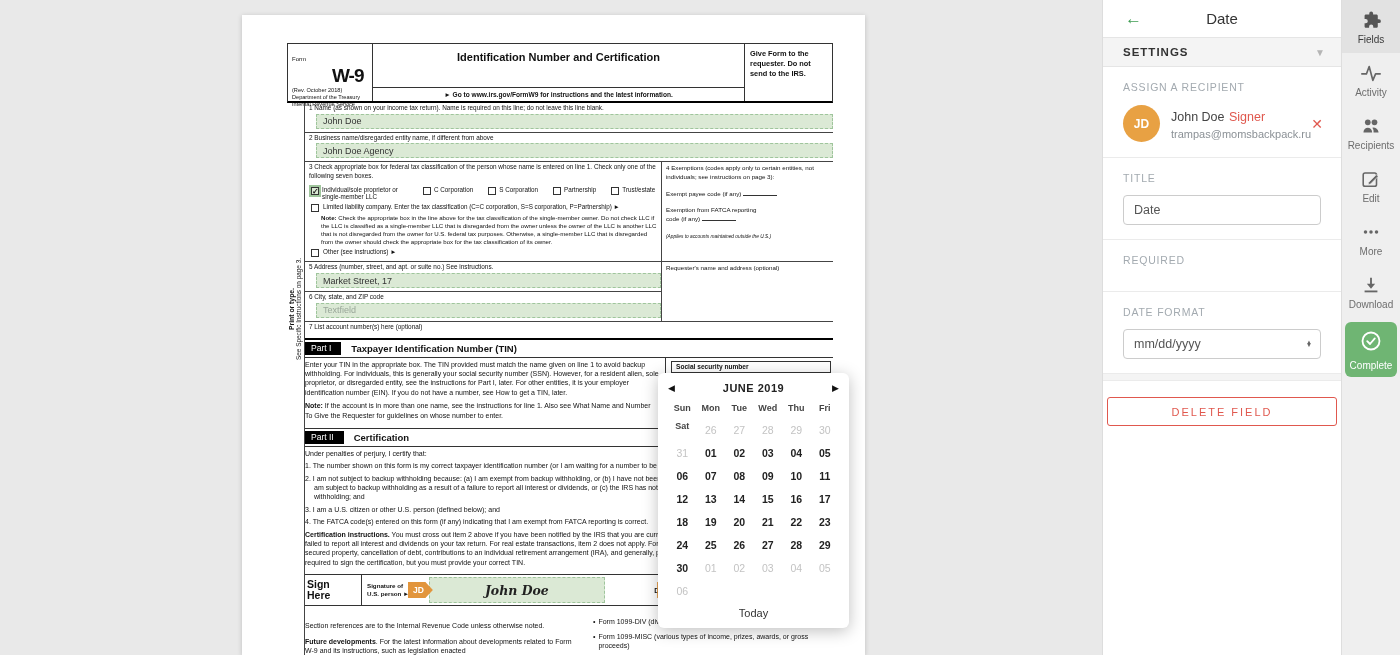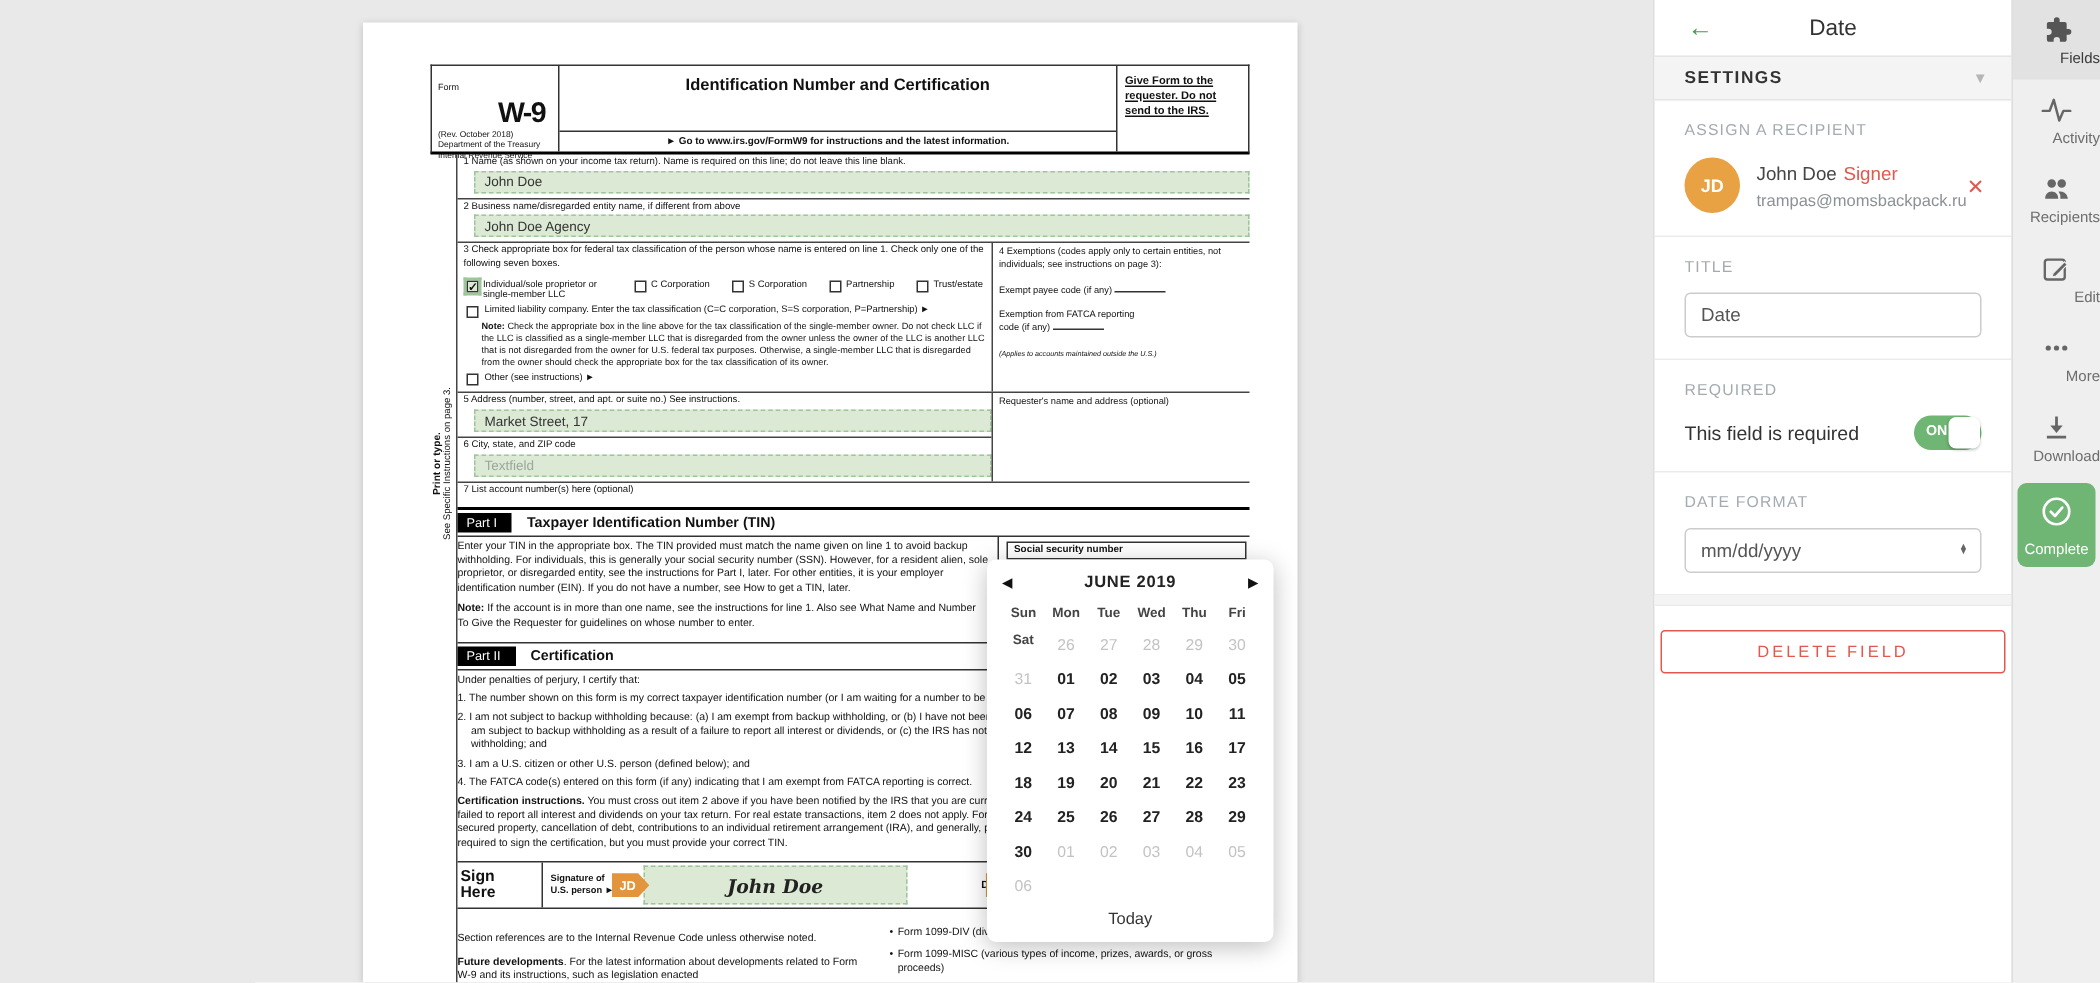--- a/index.html
+++ b/index.html
@@ -13,21 +13,21 @@
 
   .f-header { display:flex; height:60px; border:1px solid #333; border-bottom:2px solid #000; }
   .fh-left { width:84px; padding:3px 4px; }
   .fh-left .fw { font-size:6px; }
   .fh-left .w9 { font-size:19px; font-weight:bold; letter-spacing:-1px; vertical-align:-2px;margin-left:40px; }
   .fh-left .sm { font-size:5.6px; line-height:1.25; }
   .fh-mid { flex:1; border-left:1px solid #333; border-right:1px solid #333; text-align:center; display:flex; flex-direction:column; }
   .fh-mid .t { font-size:11px; font-weight:bold; line-height:1.25; }
   .fh-mid .t:first-child { margin-top:7px; }
   .fh-goto { margin-top:auto; border-top:1px solid #333; font-size:6.6px; font-weight:bold; padding:3px 0 3px; }
-  .fh-right { width:87px; font-size:7.4px; font-weight:bold; padding:5px 5px; line-height:1.35;text-decoration:underline; }
+  .fh-right { width:87px; font-size:7.4px; font-weight:bold; padding:5px 5px; line-height:1.35; }
 
   .f-body { margin-left:17px; border-left:1px solid #444; position:relative; }
   .sidenote { position:absolute; left:-97px; top:198px; width:176px; height:16px;
               transform:rotate(-90deg); text-align:center; font-size:6.4px; color:#111; }
   .sidenote b { display:block; font-size:6.8px; }
   .row { border-bottom:1px solid #444; padding:1px 0 2px 4px; }
   .lbl { font-size:6.4px; line-height:1.35; }
   .lbl b, .b { font-weight:bold; }
   .gfield { margin:1px 0 1px 7px; height:15px; background:#dbe9d5; border:1px dashed #9fc59c;
             font-size:9px; color:#333; display:flex; align-items:center; padding-left:6px; }
@@ -140,21 +140,21 @@
             color:#555; display:flex; align-items:center; cursor:pointer; }
   .selarrows { margin-left:auto; display:flex; flex-direction:column; line-height:.55; color:#666; font-size:6px; }
   .band { height:7px; background:#f4f4f4; border-bottom:1px solid #ebebeb; }
   .delwrap { padding:16px 4px; }
   .delbtn { width:100%; height:29px; background:#fff; border:1px solid #e0584e; border-radius:3px; color:#e0584e;
             font-size:11px; letter-spacing:2px; font-family:"Liberation Sans", sans-serif; cursor:pointer; }
 
   
   .iconbar { position:absolute; left:1341px; top:0; width:59px; height:655px; background:#efefef; border-left:1px solid #dedede;
              display:flex; flex-direction:column; align-items:stretch; }
-  .ib-item { text-align:right; padding:9px 0 8px; cursor:pointer; }
+  .ib-item { text-align:center; padding:9px 0 8px; cursor:pointer; }
   .ib-item.active { background:#e2e2e2; }
   .ib-item svg { display:block; margin:0 auto; }
   .ib-lbl { font-size:10px; color:#6d6d6d; margin-top:3px; }
   .ib-item.active .ib-lbl { color:#3a3a3a; }
   .ib-complete { margin:4px 3px 0; background:#6fb573; border-radius:6px; padding:7px 0 6px; text-align:center; cursor:pointer; }
   .ib-complete .ib-lbl { color:#fff; }
 </style>
 </head>
 <body>
 
@@ -430,27 +430,20 @@
       </div>
     </div>
 
     <div class="p-sec">
       <div class="p-lbl">TITLE</div>
       <input class="p-input" value="Date" style="">
     </div>
 
     <div class="p-sec">
       <div class="p-lbl">REQUIRED</div>
-      <div class="req-row">
-        <span class="req-txt">This field is required</span>
-        <span class="toggle">
-          <span class="on">ON</span>
-          <span class="knob"></span>
-        </span>
-      </div>
     </div>
 
     <div class="p-sec">
       <div class="p-lbl">DATE FORMAT</div>
       <div class="selbox">
         <span>mm/dd/yyyy</span>
         <span class="selarrows">
             <span>▲</span>
             <span>▼</span>
           </span>

